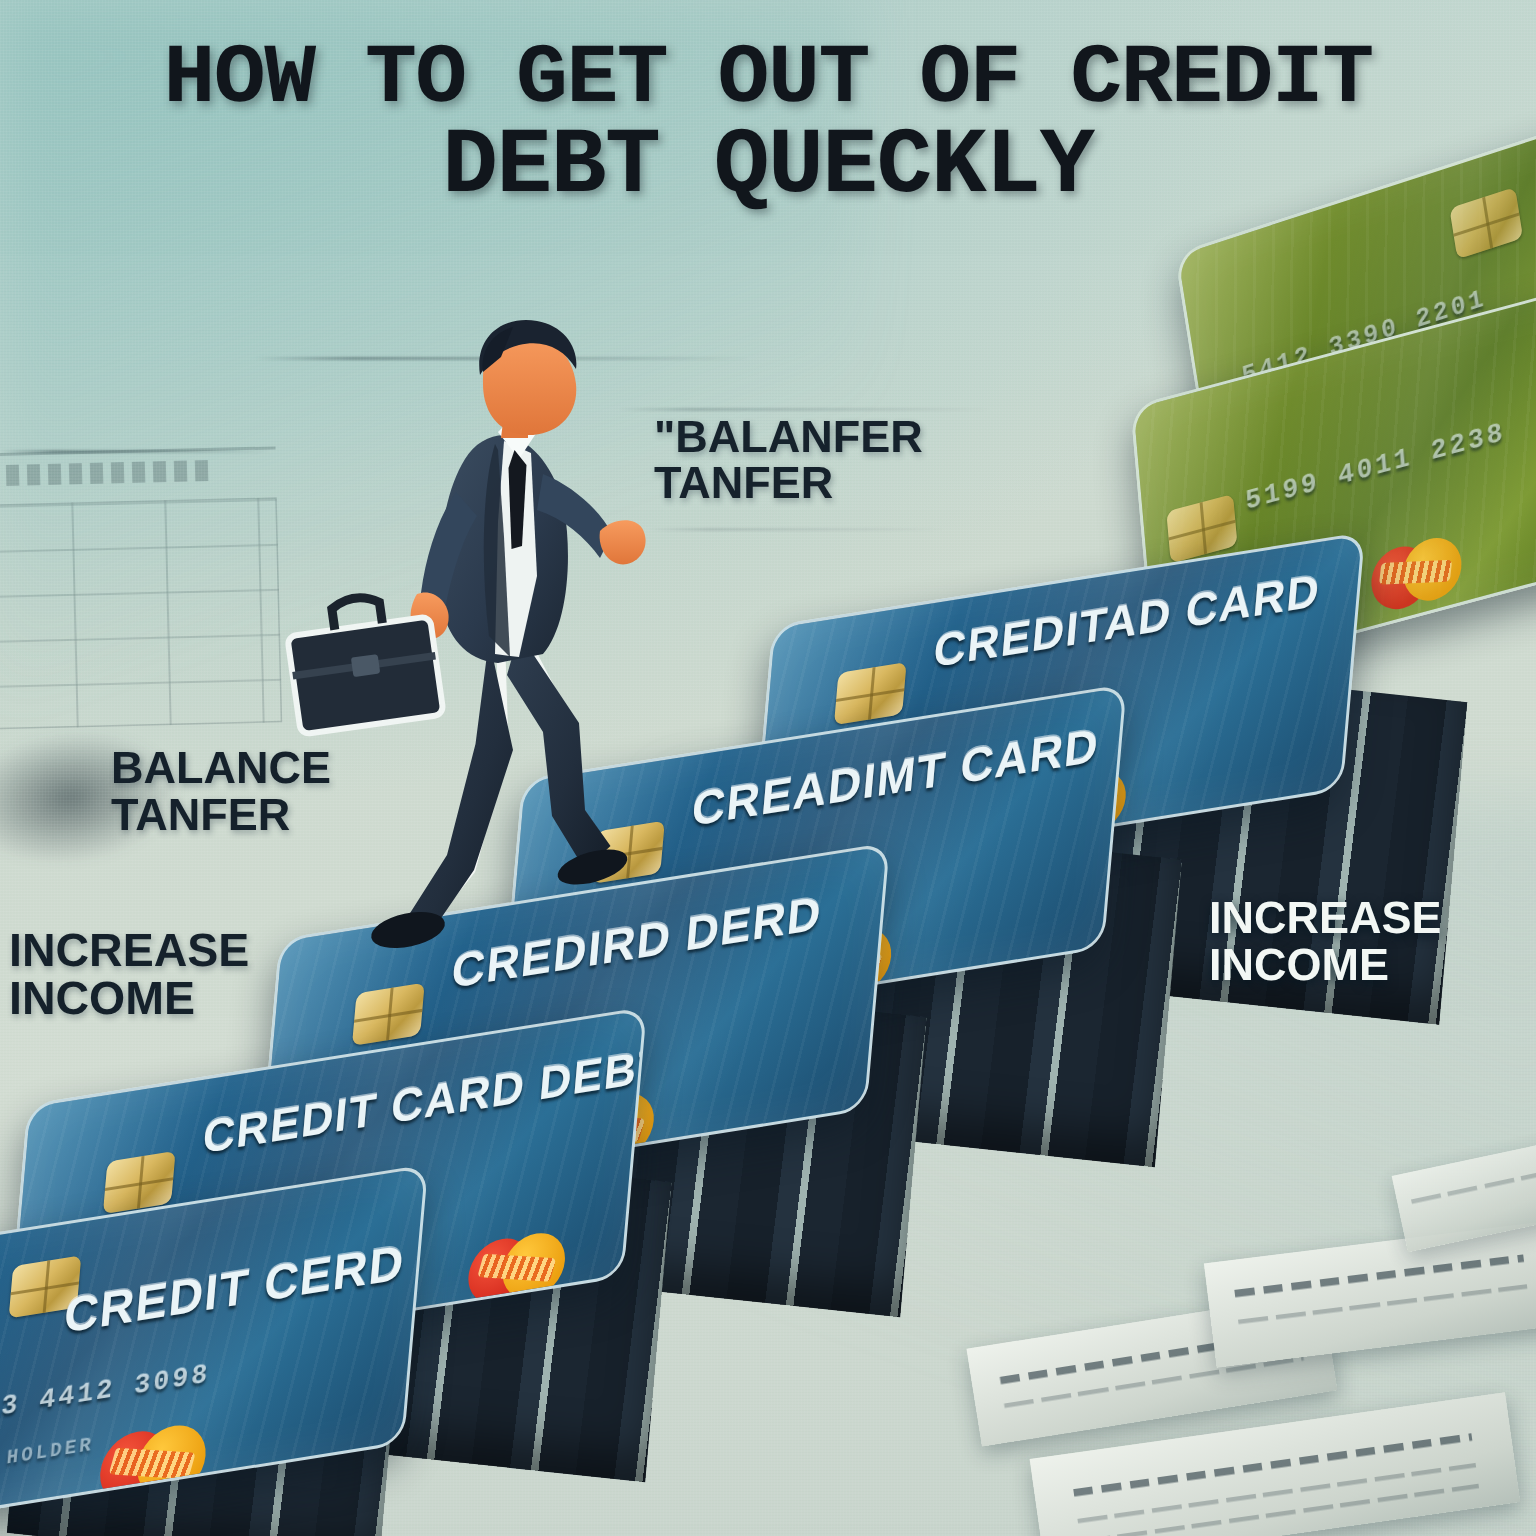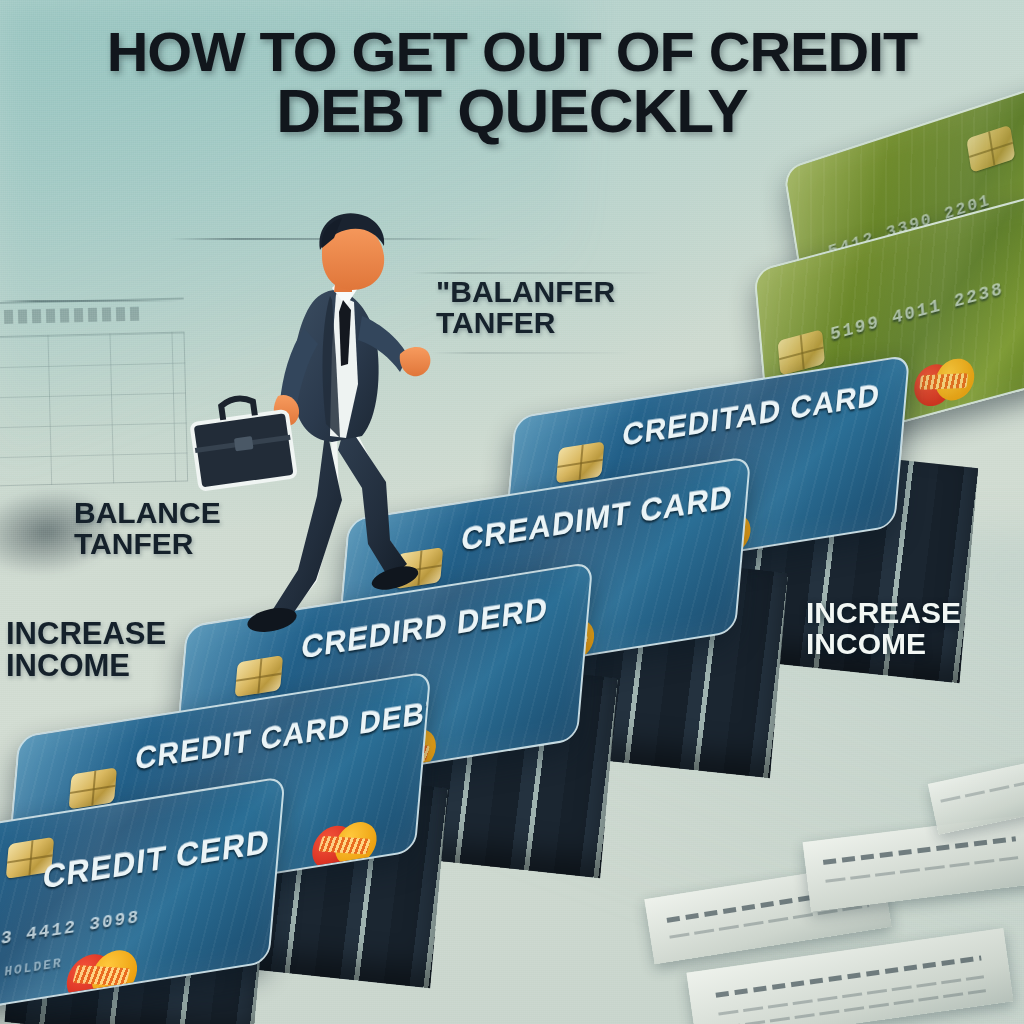--- a/index.html
+++ b/index.html
@@ -44,21 +44,21 @@
     background:repeating-linear-gradient(90deg, rgba(30,50,56,.62) 0 9px, transparent 9px 14px);
     filter:blur(.5px);}
   .bg-blob{position:absolute;left:-30px;top:488px;width:170px;height:86px;
     background:radial-gradient(60% 70% at 45% 50%, rgba(28,44,52,.55), rgba(28,44,52,0) 72%);
     filter:blur(4px);transform:rotate(-6deg);}
 
   
   .title{position:absolute;left:0;right:0;top:26px;text-align:center;z-index:40;
     color:#11161c;font-weight:900;letter-spacing:-1px;line-height:.93;
     text-shadow:2px 3px 6px rgba(20,35,40,.38);
-    font-family:Liberation Sans, sans-serif;}
+    font-family:Liberation Mono, monospace;}
   .title .l1{display:block;font-size:56px;transform:scaleX(1.03);}
   .title .l2{display:block;font-size:62px;margin-top:4px;text-align:center;}
 
   
   .lab{position:absolute;z-index:42;color:#15212b;font-weight:700;line-height:1.02;
     text-shadow:1px 2px 4px rgba(30,50,60,.33);white-space:pre-line;}
   .lab-pay{left:46px;top:200px;font-size:31px;}
   .lab-bal-mid{left:436px;top:277px;font-size:30px;color:#16222c;}
   .lab-bal-left{left:74px;top:498px;font-size:30px;}
   .lab-inc-left{left:6px;top:618px;font-size:31px;}

